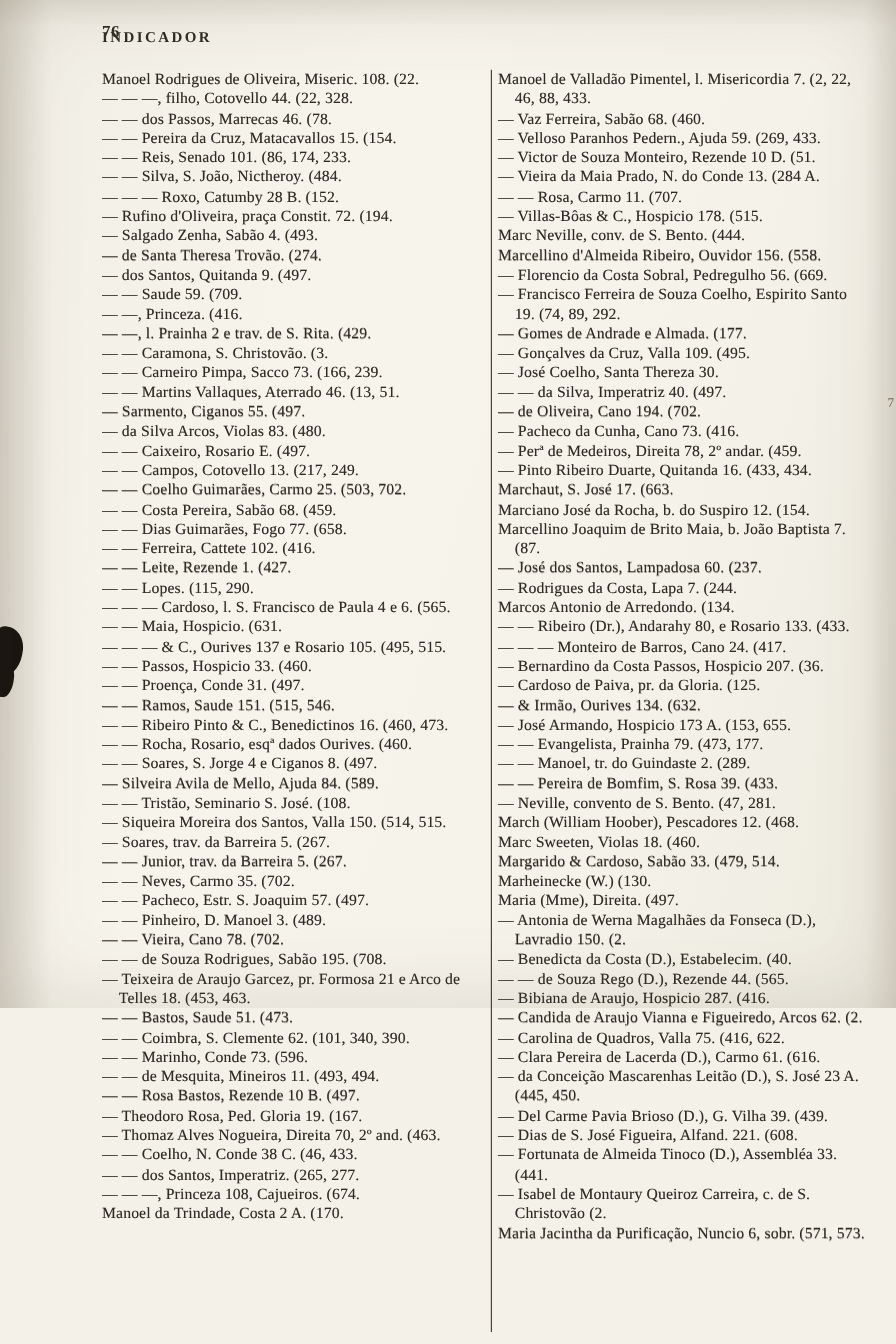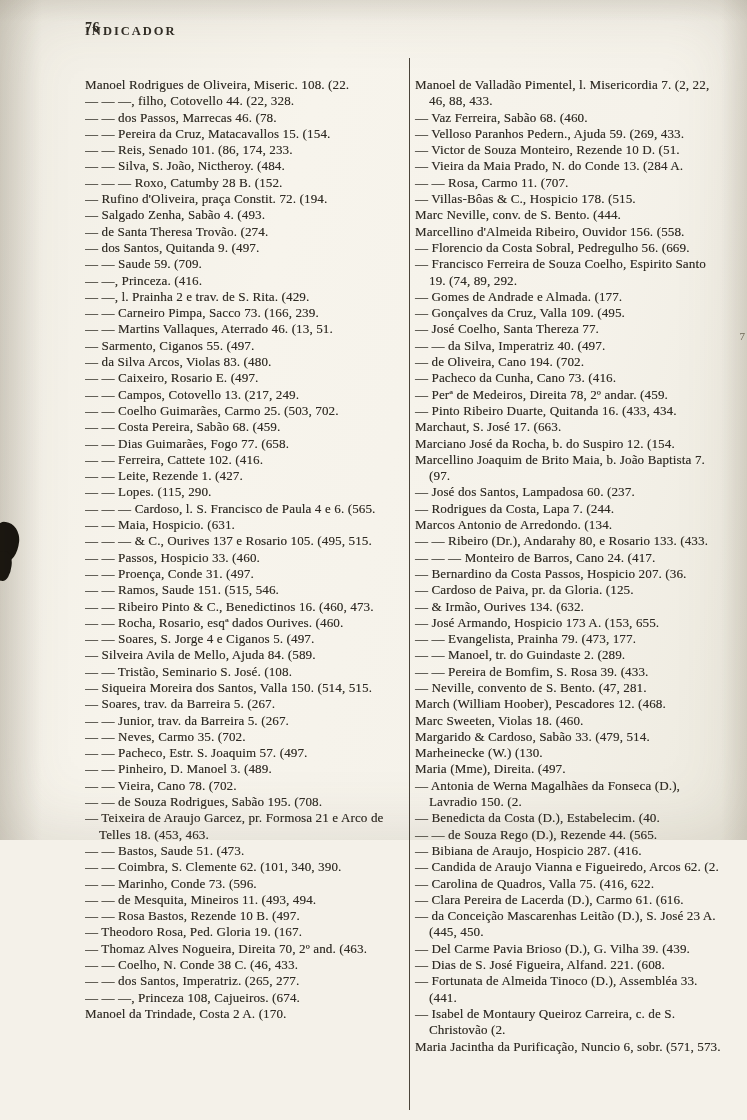--- a/index.html
+++ b/index.html
@@ -29,21 +29,21 @@
     font-size: 14px; font-weight: bold; letter-spacing: 0.5px;
   }
   .title {
     position: absolute; left: 0; right: 0; top: 4px; text-align: left;
     font-size: 12.5px; font-weight: bold; letter-spacing: 2px;
   }
   .columns {
     position: absolute; top: 58px; left: 85px; width: 640px; height: 1052px;
     display: flex; overflow: hidden;
   }
-  .col { font-size: 13px; line-height: 16.3px; letter-spacing: 0.15px; margin-top: 19px; }
+  .col { font-size: 13px; line-height: 16.3px; letter-spacing: 0.15px; }
   .col.left  { width: 322px; padding-right: 2px; }
   .divider   { width: 1px; background: #4a443a; flex: none; }
   .col.right { width: 309px; padding-left: 5px; }
   .entry {
     padding-left: 14px; text-indent: -14px;
     text-shadow: 0.2px 0.2px 0 rgba(45, 40, 32, 0.45);
   }
   .blob {
     position: absolute; left: -9px; top: 522px; width: 28px; height: 40px;
     background: #15120d;
@@ -78,41 +78,42 @@
         <div class="entry">— — Reis, Senado 101. (86, 174, 233.</div>
         <div class="entry">— — Silva, S. João, Nictheroy. (484.</div>
         <div class="entry">— — — Roxo, Catumby 28 B. (152.</div>
         <div class="entry">— Rufino d'Oliveira, praça Constit. 72. (194.</div>
         <div class="entry">— Salgado Zenha, Sabão 4. (493.</div>
         <div class="entry">— de Santa Theresa Trovão. (274.</div>
         <div class="entry">— dos Santos, Quitanda 9. (497.</div>
         <div class="entry">— — Saude 59. (709.</div>
         <div class="entry">— —, Princeza. (416.</div>
         <div class="entry">— —, l. Prainha 2 e trav. de S. Rita. (429.</div>
+        <div class="entry">— — Caramona, S. Christovão. (3.</div>
         <div class="entry">— — Carneiro Pimpa, Sacco 73. (166, 239.</div>
         <div class="entry">— — Martins Vallaques, Aterrado 46. (13, 51.</div>
         <div class="entry">— Sarmento, Ciganos 55. (497.</div>
         <div class="entry">— da Silva Arcos, Violas 83. (480.</div>
         <div class="entry">— — Caixeiro, Rosario E. (497.</div>
         <div class="entry">— — Campos, Cotovello 13. (217, 249.</div>
         <div class="entry">— — Coelho Guimarães, Carmo 25. (503, 702.</div>
         <div class="entry">— — Costa Pereira, Sabão 68. (459.</div>
         <div class="entry">— — Dias Guimarães, Fogo 77. (658.</div>
         <div class="entry">— — Ferreira, Cattete 102. (416.</div>
         <div class="entry">— — Leite, Rezende 1. (427.</div>
         <div class="entry">— — Lopes. (115, 290.</div>
         <div class="entry">— — — Cardoso, l. S. Francisco de Paula 4 e 6. (565.</div>
         <div class="entry">— — Maia, Hospicio. (631.</div>
         <div class="entry">— — — &amp; C., Ourives 137 e Rosario 105. (495, 515.</div>
         <div class="entry">— — Passos, Hospicio 33. (460.</div>
         <div class="entry">— — Proença, Conde 31. (497.</div>
         <div class="entry">— — Ramos, Saude 151. (515, 546.</div>
         <div class="entry">— — Ribeiro Pinto &amp; C., Benedictinos 16. (460, 473.</div>
         <div class="entry">— — Rocha, Rosario, esqª dados Ourives. (460.</div>
-        <div class="entry">— — Soares, S. Jorge 4 e Ciganos 5. (497.</div>
+        <div class="entry">— — Soares, S. Jorge 4 e Ciganos 8. (497.</div>
         <div class="entry">— Silveira Avila de Mello, Ajuda 84. (589.</div>
         <div class="entry">— — Tristão, Seminario S. José. (108.</div>
         <div class="entry">— Siqueira Moreira dos Santos, Valla 150. (514, 515.</div>
         <div class="entry">— Soares, trav. da Barreira 5. (267.</div>
         <div class="entry">— — Junior, trav. da Barreira 5. (267.</div>
         <div class="entry">— — Neves, Carmo 35. (702.</div>
         <div class="entry">— — Pacheco, Estr. S. Joaquim 57. (497.</div>
         <div class="entry">— — Pinheiro, D. Manoel 3. (489.</div>
         <div class="entry">— — Vieira, Cano 78. (702.</div>
         <div class="entry">— — de Souza Rodrigues, Sabão 195. (708.</div>
@@ -137,29 +138,29 @@
         <div class="entry">— Victor de Souza Monteiro, Rezende 10 D. (51.</div>
         <div class="entry">— Vieira da Maia Prado, N. do Conde 13. (284 A.</div>
         <div class="entry">— — Rosa, Carmo 11. (707.</div>
         <div class="entry">— Villas-Bôas &amp; C., Hospicio 178. (515.</div>
         <div class="entry">Marc Neville, conv. de S. Bento. (444.</div>
         <div class="entry">Marcellino d'Almeida Ribeiro, Ouvidor 156. (558.</div>
         <div class="entry">— Florencio da Costa Sobral, Pedregulho 56. (669.</div>
         <div class="entry">— Francisco Ferreira de Souza Coelho, Espirito Santo 19. (74, 89, 292.</div>
         <div class="entry">— Gomes de Andrade e Almada. (177.</div>
         <div class="entry">— Gonçalves da Cruz, Valla 109. (495.</div>
-        <div class="entry">— José Coelho, Santa Thereza 77.</div>
+        <div class="entry">— José Coelho, Santa Thereza 30.</div>
         <div class="entry">— — da Silva, Imperatriz 40. (497.</div>
         <div class="entry">— de Oliveira, Cano 194. (702.</div>
         <div class="entry">— Pacheco da Cunha, Cano 73. (416.</div>
         <div class="entry">— Perª de Medeiros, Direita 78, 2º andar. (459.</div>
         <div class="entry">— Pinto Ribeiro Duarte, Quitanda 16. (433, 434.</div>
         <div class="entry">Marchaut, S. José 17. (663.</div>
         <div class="entry">Marciano José da Rocha, b. do Suspiro 12. (154.</div>
-        <div class="entry">Marcellino Joaquim de Brito Maia, b. João Baptista 7. (97.</div>
+        <div class="entry">Marcellino Joaquim de Brito Maia, b. João Baptista 7. (87.</div>
         <div class="entry">— José dos Santos, Lampadosa 60. (237.</div>
         <div class="entry">— Rodrigues da Costa, Lapa 7. (244.</div>
         <div class="entry">Marcos Antonio de Arredondo. (134.</div>
         <div class="entry">— — Ribeiro (Dr.), Andarahy 80, e Rosario 133. (433.</div>
         <div class="entry">— — — Monteiro de Barros, Cano 24. (417.</div>
         <div class="entry">— Bernardino da Costa Passos, Hospicio 207. (36.</div>
         <div class="entry">— Cardoso de Paiva, pr. da Gloria. (125.</div>
         <div class="entry">— &amp; Irmão, Ourives 134. (632.</div>
         <div class="entry">— José Armando, Hospicio 173 A. (153, 655.</div>
         <div class="entry">— — Evangelista, Prainha 79. (473, 177.</div>

